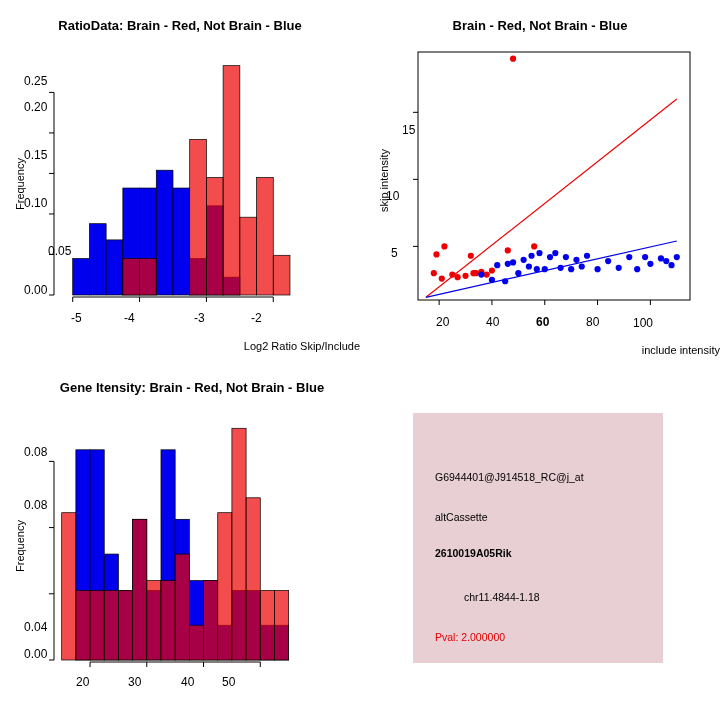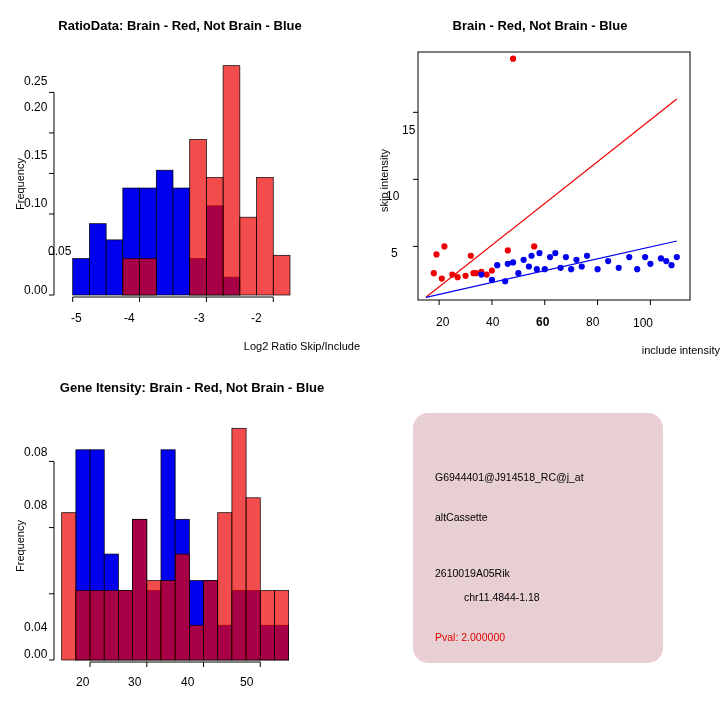--- a/index.html
+++ b/index.html
@@ -3,21 +3,21 @@
 <meta charset="utf-8">
 <style>
   html,body{margin:0;padding:0;}
   body{width:720px;height:720px;background:#ffffff;font-family:"Liberation Sans",sans-serif;color:#000;position:relative;overflow:hidden;}
   .panel{position:absolute;}
   .title{font-size:13px;font-weight:bold;text-align:center;white-space:nowrap;}
   .axlabel{font-size:11px;text-align:right;white-space:nowrap;}
   .ticklab{font-size:12px;position:absolute;white-space:nowrap;}
   .vlabel{font-size:11px;white-space:nowrap;position:absolute;transform:rotate(-90deg);transform-origin:0 0;}
   svg{display:block;}
-  .infobox{background:#e8cfd4;border-radius:15px;}
+  .infobox{background:#e8cfd4;}
   .infoline{font-size:10.5px;color:#000;}
   .infoline.pval{color:#e00000;text-align:center;}
 </style>
 </head>
 <body>
 
 <div class="panel" style="left:0;top:0;width:360px;height:360px;">
   <div class="title" style="position:absolute;left:0;top:18px;width:360px;">RatioData: Brain - Red, Not Brain - Blue</div>
 
   <div class="vlabel" style="left:14px;top:210px;">Frequency</div>
@@ -157,21 +157,21 @@
 
 
   <div class="ticklab" style="left:24px;top:287px;">0.00</div>
   <div class="ticklab" style="left:24px;top:212px;margin-top:48px;">0.04</div>
   <div class="ticklab" style="left:24px;top:138px;">0.08</div>
   <div class="ticklab" style="left:24px;top:85px;">0.08</div>
 
   <div class="ticklab" style="left:76px;top:315px;">20</div>
   <div class="ticklab" style="left:128px;top:315px;">30</div>
   <div class="ticklab" style="left:181px;top:315px;">40</div>
-  <div class="ticklab" style="left:240px;top:315px;">50</div>
+  <div class="ticklab" style="left:222px;top:315px;">50</div>
 
   <svg id="svg-hist-intensity" width="360" height="360" style="position:absolute;left:0;top:0;">
       <line x1="54" y1="300" x2="54" y2="101.37931034482759" stroke="#000" stroke-width="1"></line>
       <line x1="54" y1="300" x2="49" y2="300" stroke="#000" stroke-width="1"></line>
       <line x1="54" y1="233.79310344827584" x2="49" y2="233.79310344827584" stroke="#000" stroke-width="1"></line>
       <line x1="54" y1="167.5862068965517" x2="49" y2="167.5862068965517" stroke="#000" stroke-width="1"></line>
       <line x1="54" y1="101.37931034482759" x2="49" y2="101.37931034482759" stroke="#000" stroke-width="1"></line>
       <line x1="90.04651162790697" y1="302" x2="260.2790697674419" y2="302" stroke="#000" stroke-width="1"></line>
       <line x1="90.04651162790697" y1="302" x2="90.04651162790697" y2="307" stroke="#000" stroke-width="1"></line>
       <line x1="146.7906976744186" y1="302" x2="146.7906976744186" y2="307" stroke="#000" stroke-width="1"></line>
@@ -207,16 +207,16 @@
       <rect x="231.90697674418604" y="68.27586206896547" width="14.186046511627922" height="231.72413793103453" fill="#ee0000" fill-opacity="0.7" stroke="#000" stroke-width="0.7"></rect>
       <rect x="246.09302325581396" y="137.79310344827587" width="14.18604651162795" height="162.20689655172413" fill="#ee0000" fill-opacity="0.7" stroke="#000" stroke-width="0.7"></rect>
       <rect x="260.2790697674419" y="230.48275862068965" width="14.186046511627865" height="69.51724137931035" fill="#ee0000" fill-opacity="0.7" stroke="#000" stroke-width="0.7"></rect>
       <rect x="274.4651162790698" y="230.48275862068965" width="14.186046511627865" height="69.51724137931035" fill="#ee0000" fill-opacity="0.7" stroke="#000" stroke-width="0.7"></rect>
     </svg>
 </div>
 
 <div class="panel infobox" style="left:413px;top:413px;width:250px;height:250px;">
   <div class="infoline" style="position:absolute;left:22px;top:58px;">G6944401@J914518_RC@j_at</div>
   <div class="infoline" style="position:absolute;left:22px;top:98px;">altCassette</div>
-  <div class="infoline" style="position:absolute;left:22px;top:154px;">2610019A05Rik</div>
+  <div class="infoline" style="position:absolute;left:22px;top:134px;font-weight:bold;">2610019A05Rik</div>
   <div class="infoline" style="position:absolute;left:22px;top:178px;margin-left:29px;">chr11.4844-1.18</div>
   <div class="infoline pval" style="position:absolute;left:22px;top:218px;">Pval: 2.000000</div>
 </div>
 
 </body></html>

